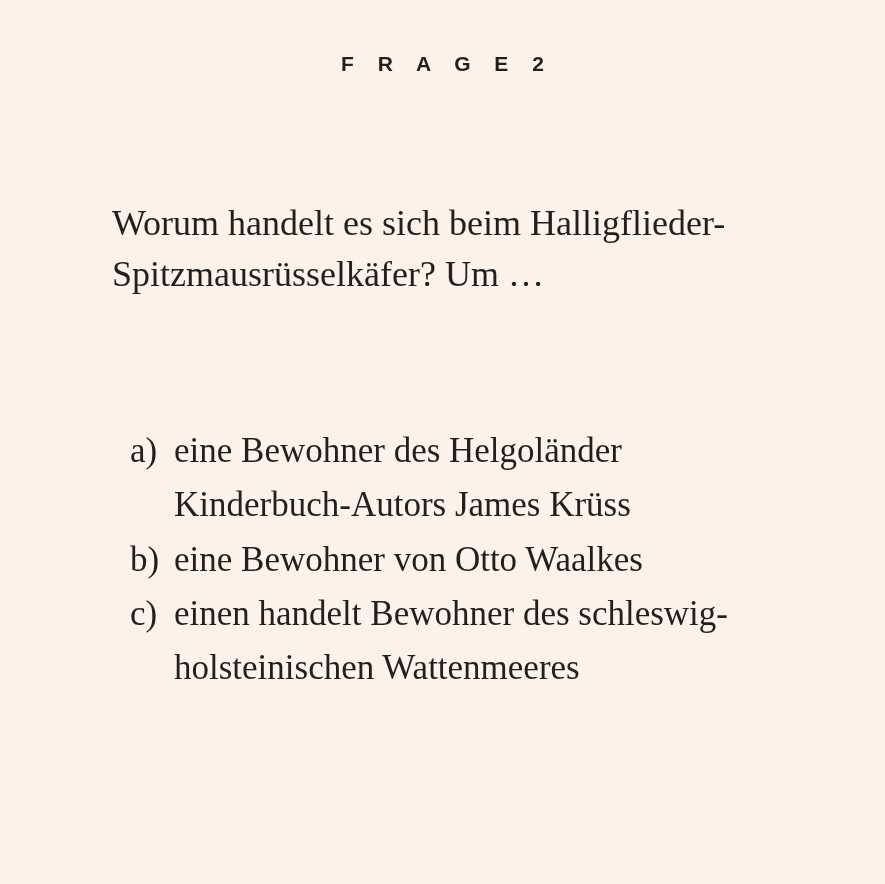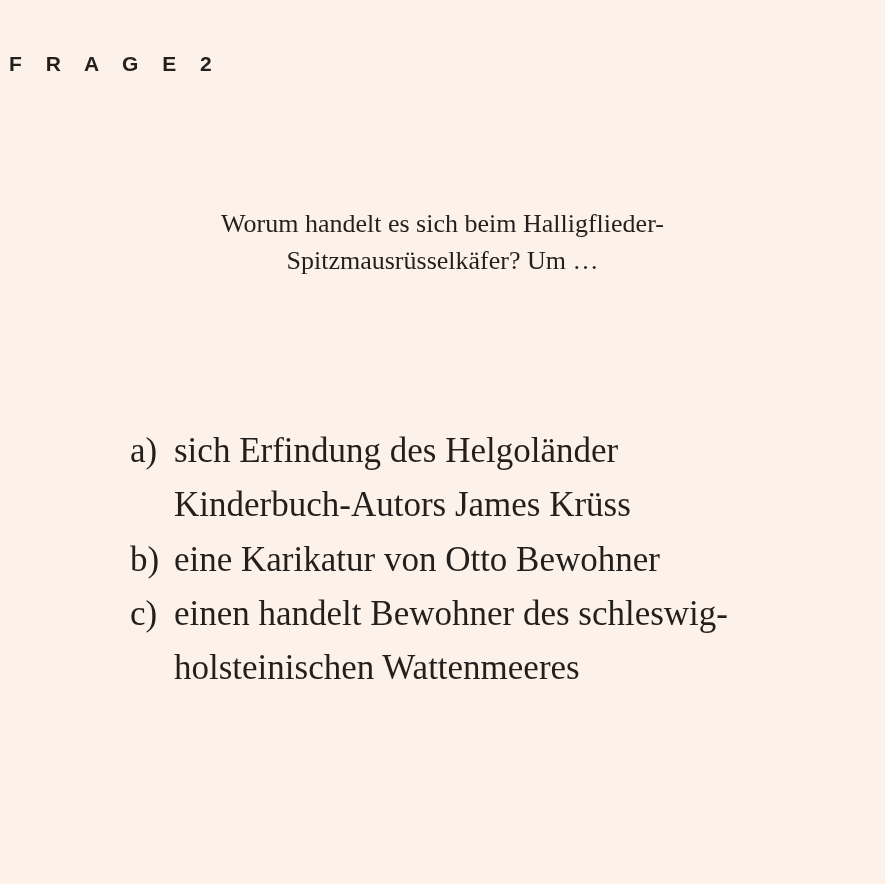--- a/index.html
+++ b/index.html
@@ -18,35 +18,34 @@
     position: relative;
     width: 885px;
     height: 884px;
     box-sizing: border-box;
   }
   .kicker {
     position: absolute;
     top: 52px;
     left: 0;
     width: 885px;
-    text-align: left;
+    text-align: center;
     font-family: "Liberation Sans", sans-serif;
     font-size: 21px;
     font-weight: bold;
     letter-spacing: 9px;
     text-indent: 9px;
     color: #231f1c;
   }
   .question {
     position: absolute;
-    top: 206px;
+    top: 198px;
     left: 112px;
     width: 661px;
-    text-align: center;
-    font-size: 26px;
+    font-size: 36px;
     line-height: 1.42;
     color: #231f1c;
   }
   .answers {
     position: absolute;
     top: 424px;
     left: 130px;
     width: 660px;
     font-size: 35px;
     line-height: 1.55;
@@ -72,26 +71,26 @@
 <div class="page">
 
   <div class="kicker">F R A G E   2</div>
 
   <div class="question">Worum handelt es sich beim Halligflieder-Spitzmausrüsselkäfer? Um …</div>
 
   <div class="answers">
 
     <div class="answer">
       <span class="answer-marker">a)</span>
-      <span class="answer-text">sich Erfindung des Helgoländer Kinderbuch-Autors James Krüss</span>
+      <span class="answer-text">eine Bewohner des Helgoländer Kinderbuch-Autors James Krüss</span>
     </div>
 
     <div class="answer">
       <span class="answer-marker">b)</span>
-      <span class="answer-text">eine Karikatur von Otto Bewohner</span>
+      <span class="answer-text">eine Bewohner von Otto Waalkes</span>
     </div>
 
     <div class="answer">
       <span class="answer-marker">c)</span>
       <span class="answer-text">einen handelt Bewohner des schleswig-holsteinischen Wattenmeeres</span>
     </div>
 
   </div>
 
 </div>

